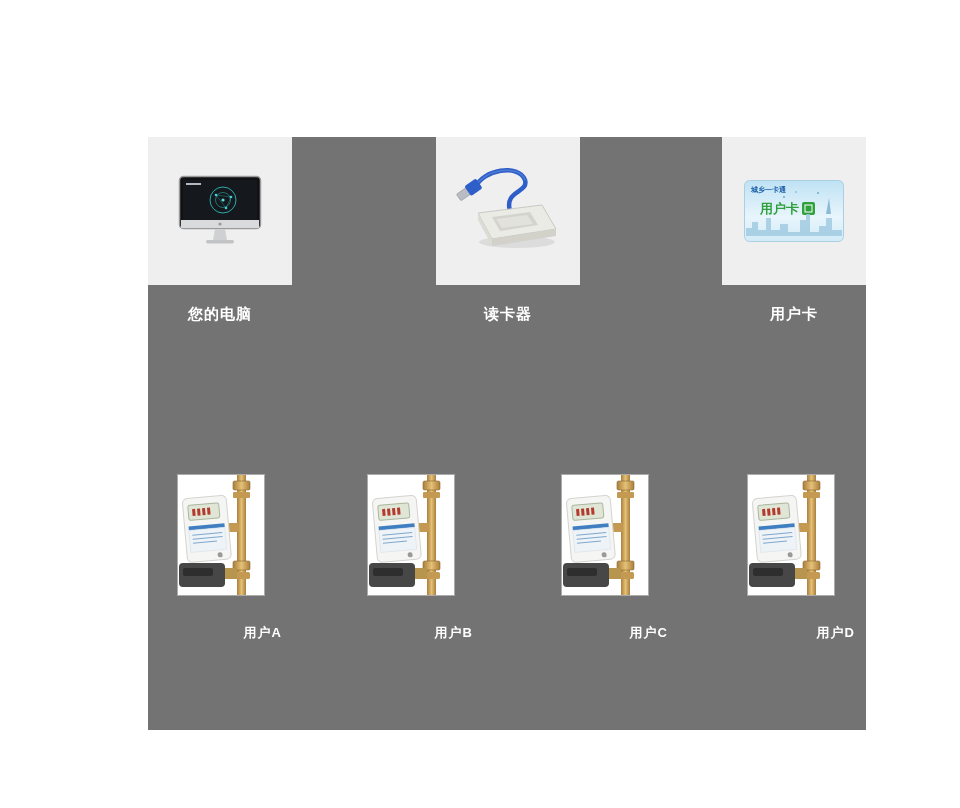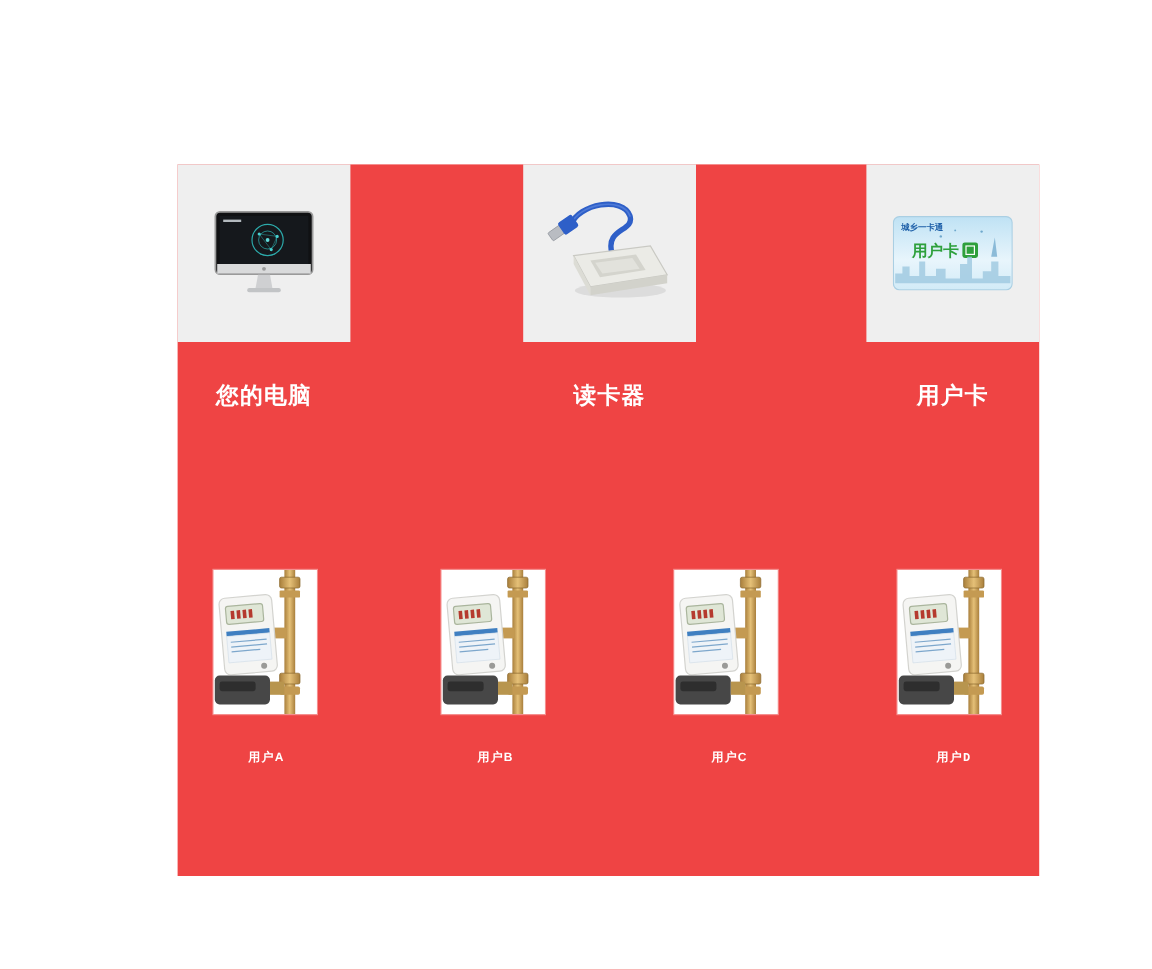--- a/index.html
+++ b/index.html
@@ -7,38 +7,38 @@
   body {
     background:#ffffff;
     font-family:"Liberation Sans", sans-serif;
     position:relative;
     overflow:hidden;
   }
   .panel {
     position:absolute;
     left:148px; top:137px;
     width:718px; height:593px;
-    background:#ef4444;
+    background:#737373;
   }
   .device-card {
     position:absolute; top:0;
     width:144px; height:148px;
     background:#efefef;
     display:flex; align-items:center; justify-content:center;
   }
   .device-card.pos-computer { left:0; }
   .device-card.pos-reader   { left:288px; }
   .device-card.pos-usercard { left:574px; }
 
   .top-label {
-    position:absolute; top:180px;
+    position:absolute; top:168px;
     width:144px;
     text-align:center;
     color:#ffffff;
-    font-size:19px;
+    font-size:15px;
     font-weight:700;
     letter-spacing:1px;
   }
   .top-label.pos-computer { left:0; }
   .top-label.pos-reader   { left:288px;text-align:center; }
   .top-label.pos-usercard { left:574px; }
 
   .meter {
     position:absolute; top:338px;
     width:86px; height:120px;
@@ -47,30 +47,30 @@
   }
   .meter.pos-a { left:30px; }
   .meter.pos-b { left:220px; }
   .meter.pos-c { left:414px; }
   .meter.pos-d { left:600px; }
   .meter svg { display:block; width:86px; height:120px; }
 
   .meter-label {
     position:absolute; top:487px;
     width:120px;
-    text-align:center;
+    text-align:right;
     color:#ffffff;
-    font-size:10px;
+    font-size:13px;
     font-weight:700;
     letter-spacing:1px;
   }
   .meter-label.pos-a { left:14px; }
   .meter-label.pos-b { left:205px; }
   .meter-label.pos-c { left:400px; }
-  .meter-label.pos-d { left:587px;font-family:Liberation Mono, monospace; }
+  .meter-label.pos-d { left:587px; }
 
   .hidden-defs { position:absolute; width:0; height:0; overflow:hidden; }
 </style>
 </head>
 <body>
 
 <div class="page">
   <div class="panel">
 
     <div class="device-card pos-computer">

